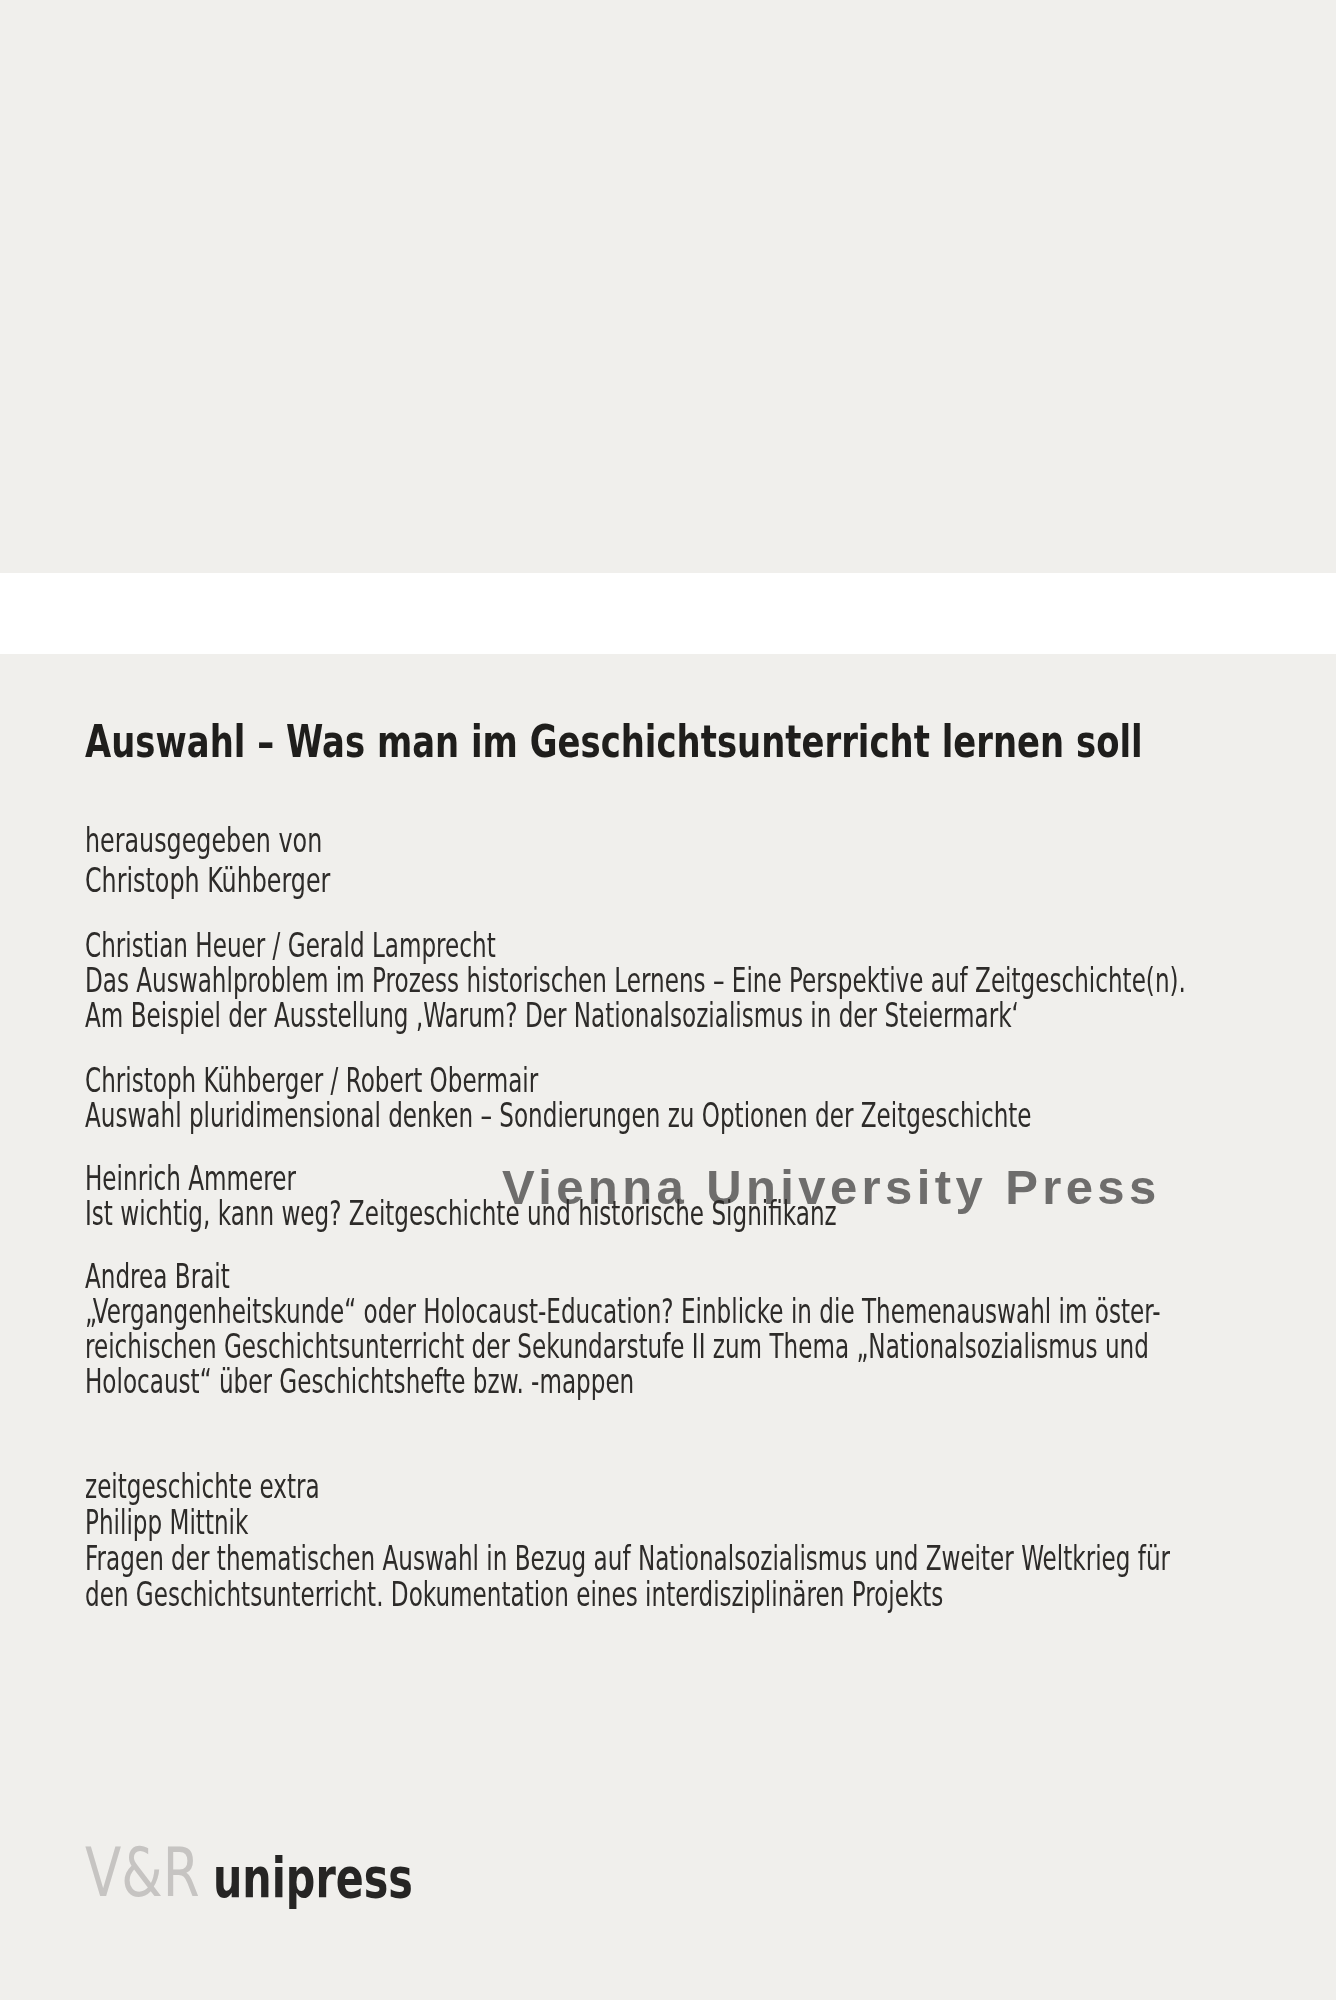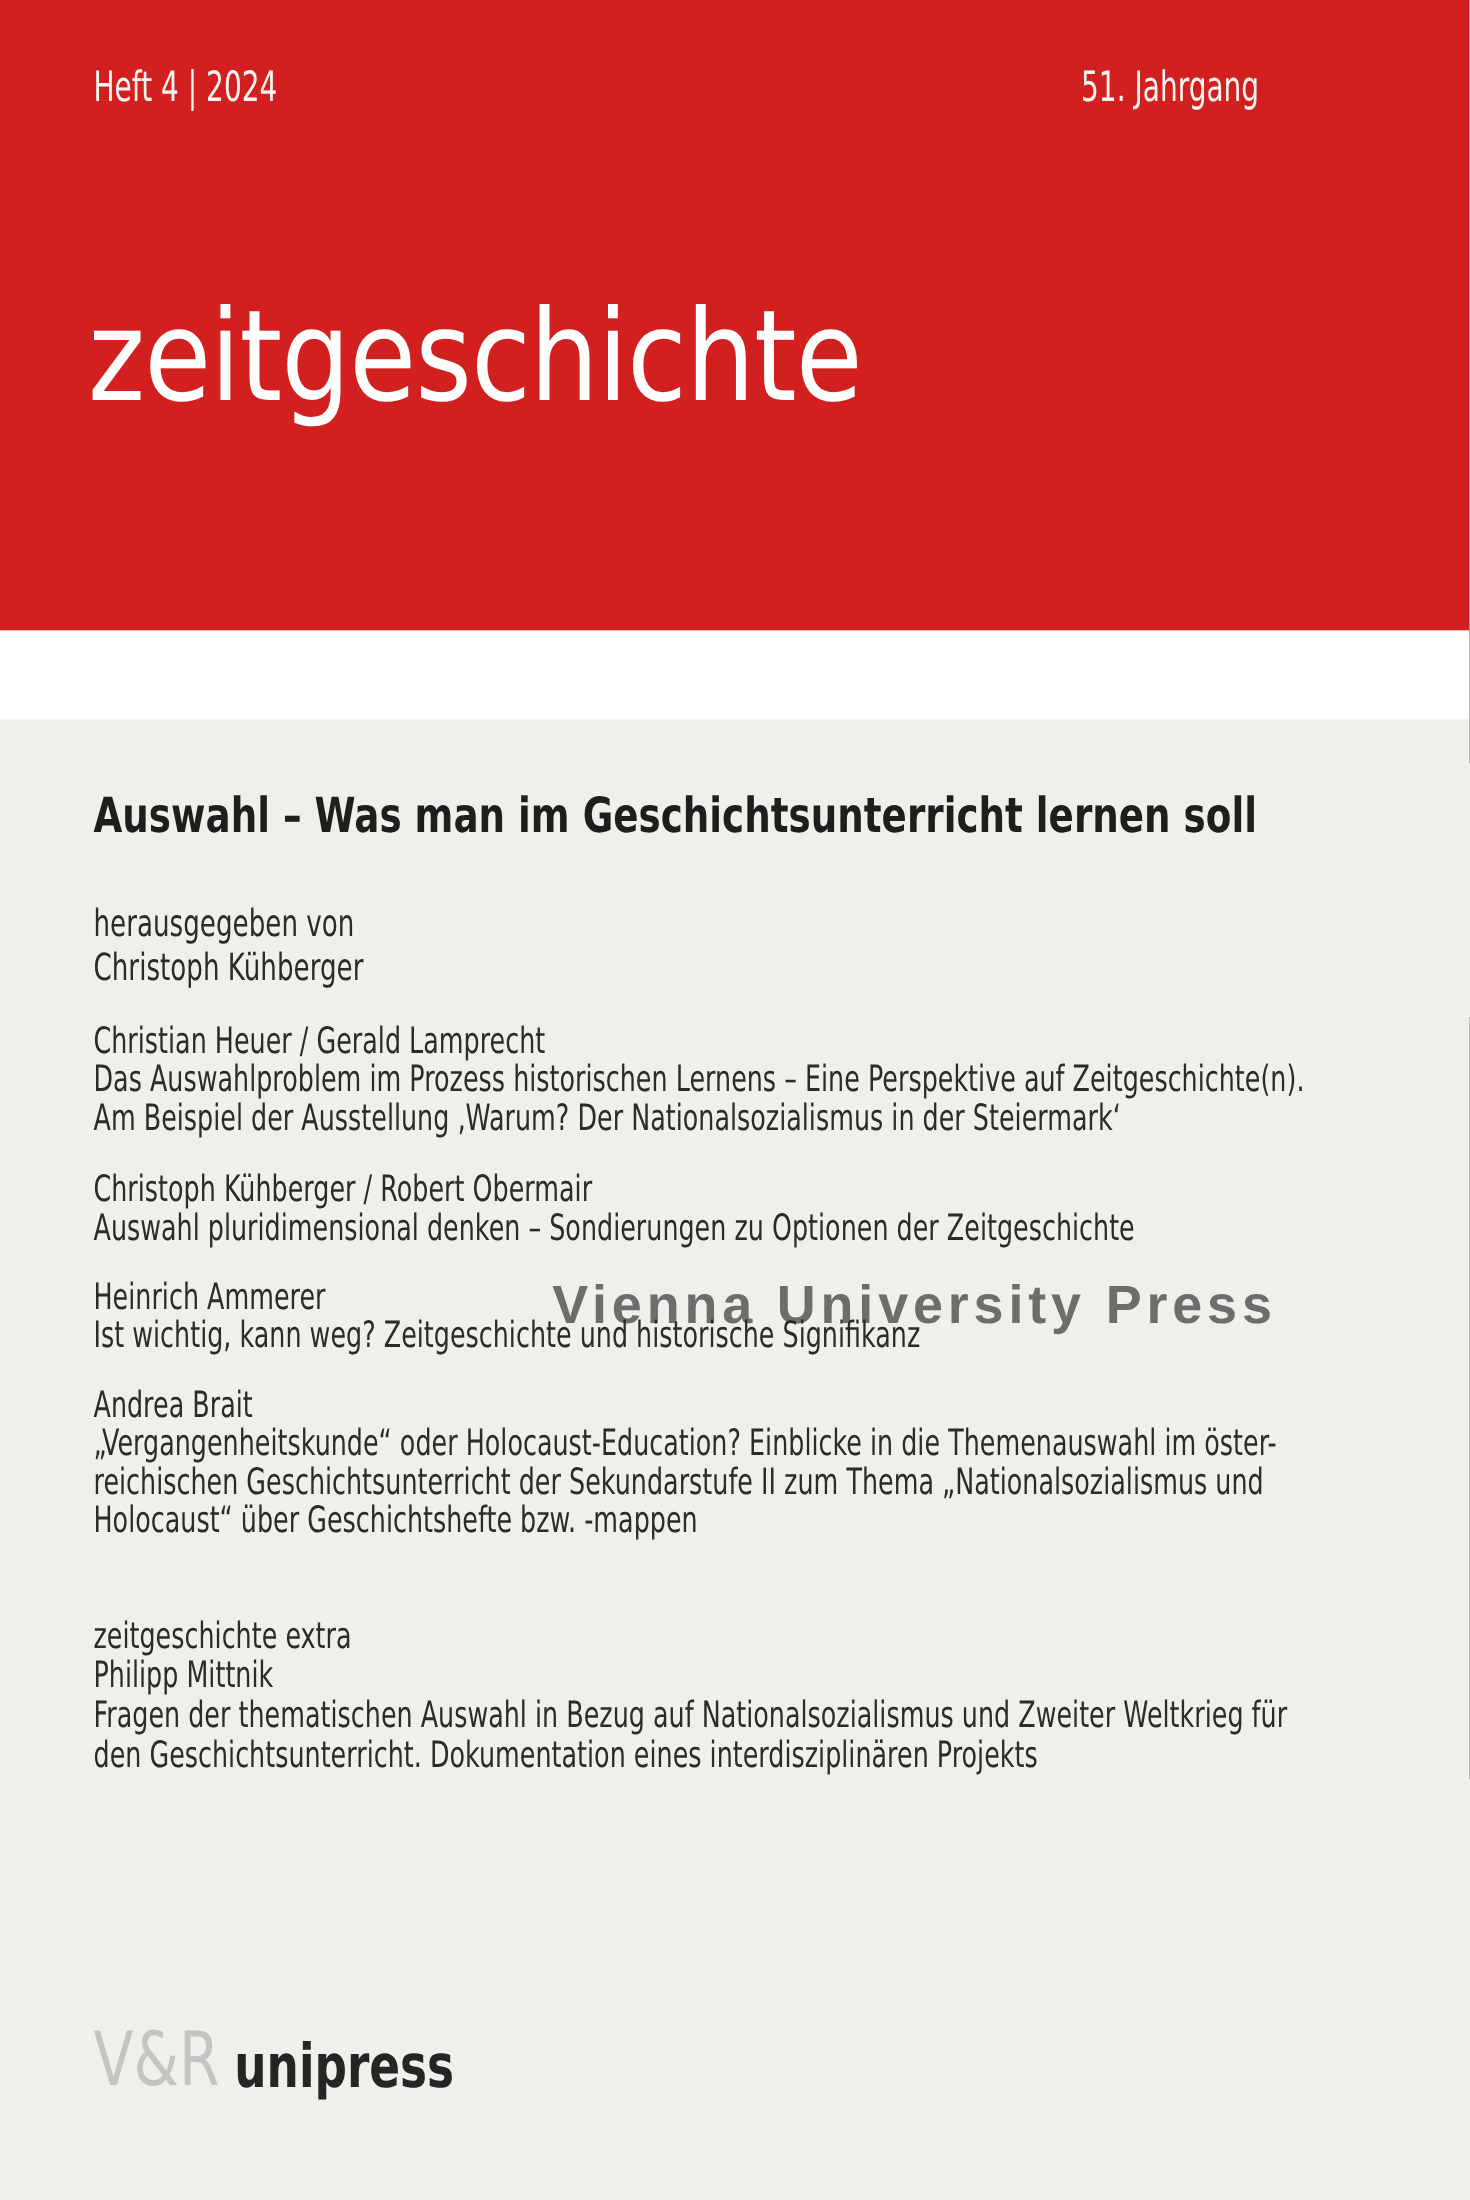--- a/index.html
+++ b/index.html
@@ -67,25 +67,20 @@
     position:absolute;left:213px;top:1851px;
     font-size:55px;line-height:55px;font-weight:700;color:#262524;
     white-space:nowrap;transform:scaleX(.75);transform-origin:0 0;
   }
 </style>
 </head>
 <body>
 
 <div class="page">
 
-  <header class="red-band">
-    <span class="issue-label">Heft 4 | 2024</span>
-    <span class="volume-label">51. Jahrgang</span>
-    <span class="zg-logo">zeitgeschichte</span>
-  </header>
 
   <div class="press-band">
     <span class="press-band-label">Vienna University Press</span>
   </div>
 
   <h1 class="issue-title">Auswahl – Was man im Geschichtsunterricht lernen soll</h1>
 
   <div class="editor-block">
     <div>herausgegeben von</div>
     <div>Christoph Kühberger</div>

